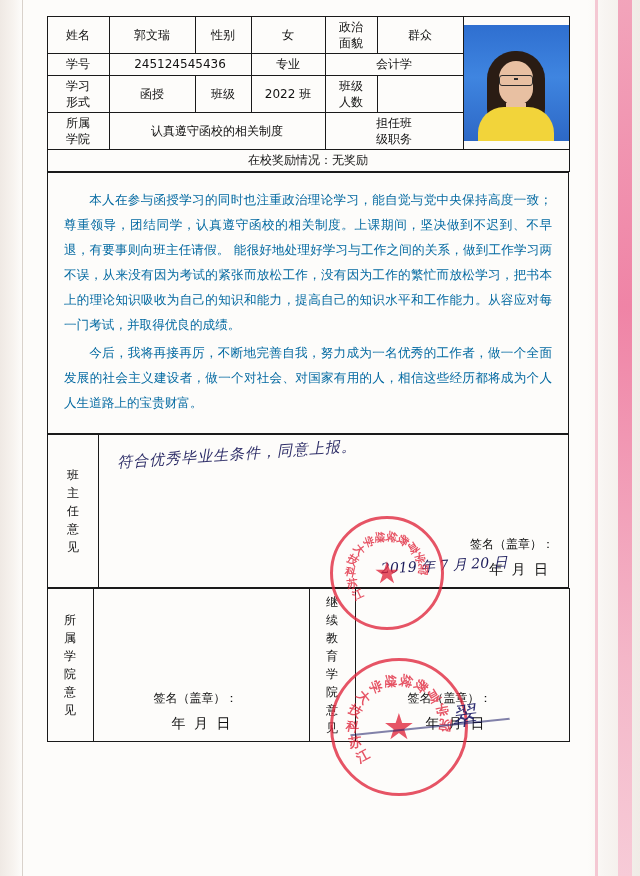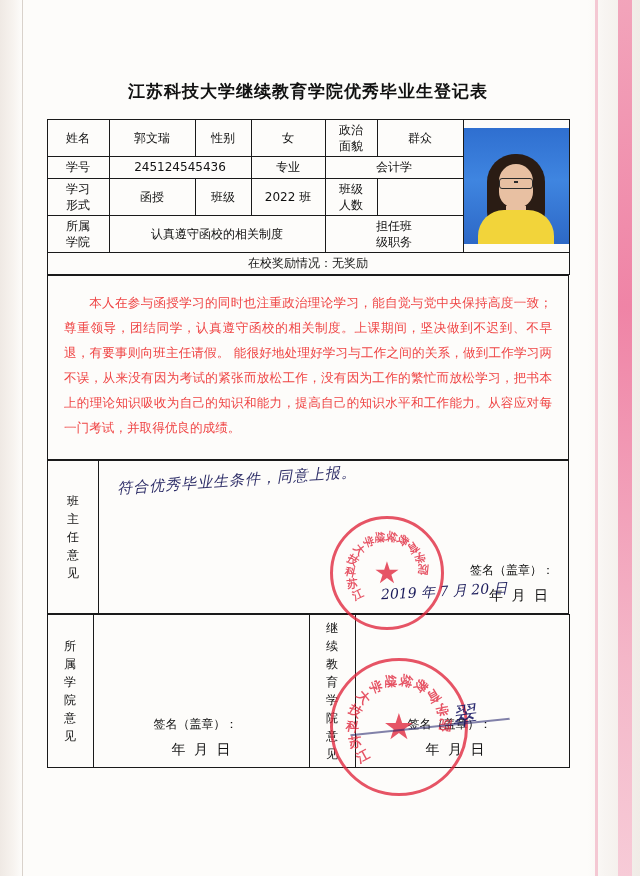--- a/index.html
+++ b/index.html
@@ -81,21 +81,21 @@
     width:20px;height:14px;background:#e8c0a2;border-radius:0 0 8px 8px;
   }
 
   .award-row td{text-align:left;padding-left:8px;font-size:12px;margin-top:32px;}
 
   .essay{
     border:1px solid #1a1a1a;border-top:none;
   }
   .essay-inner{
     padding:14px 16px 16px 16px;
-    font-size:12.6px;line-height:2.0;color:#ef4444;text-align:justify;
+    font-size:12.6px;line-height:2.0;color:#0369a1;text-align:justify;
   }
   .essay-inner p{margin:0 0 2px 0;text-indent:2em;}
 
   
   table.opin{
     border-collapse:collapse;width:522px;margin:0 auto;table-layout:fixed;
   }
   table.opin td{border:1px solid #1a1a1a;color:#111;}
   .vlabel{
     width:46px;text-align:center;font-size:12px;line-height:1.5;padding:4px 2px;
@@ -152,21 +152,20 @@
 <body>
 
 <div class="scan-edge-left"></div>
 <div class="page-border"></div>
 <div class="scan-edge-right"></div>
 <div class="pink-strip2"></div>
 <div class="pink-strip"></div>
 
 <div class="sheet">
 
-  <div class="title">江苏科技大学继续教育学院优秀毕业生登记表</div>
 
   <table class="main">
     <colgroup>
       <col style="width:62px">
         <col style="width:86px">
         <col style="width:56px">
         <col style="width:74px">
       <col style="width:52px">
         <col style="width:86px">
         <col style="width:106px">
@@ -212,20 +211,21 @@
       <td colspan="7">
         <span>在校奖励情况：</span><span>无奖励</span>
       </td>
     </tr>
   </tbody>
     </table>
 
   <div class="essay" style="width:520px;margin:0 auto;border-top:1px solid #1a1a1a;">
     <div class="essay-inner">
       <p>本人在参与函授学习的同时也注重政治理论学习，能自觉与党中央保持高度一致；尊重领导，团结同学，认真遵守函校的相关制度。上课期间，坚决做到不迟到、不早退，有要事则向班主任请假。 能很好地处理好学习与工作之间的关系，做到工作学习两不误，从来没有因为考试的紧张而放松工作，没有因为工作的繁忙而放松学习，把书本上的理论知识吸收为自己的知识和能力，提高自己的知识水平和工作能力。从容应对每一门考试，并取得优良的成绩。</p>
+      <p>今后，我将再接再厉，不断地完善自我，努力成为一名优秀的工作者，做一个全面发展的社会主义建设者，做一个对社会、对国家有用的人，相信这些经历都将成为个人人生道路上的宝贵财富。</p>
     </div>
   </div>
 
   <table class="opin">
     <tbody>
         <tr>
       <td class="vlabel">班<br>主<br>任<br>意<br>见</td>
       <td class="opinion-box">
         <div class="handwrite">符合优秀毕业生条件，同意上报。</div>
         <div class="sign-line">签名（盖章）：</div>

